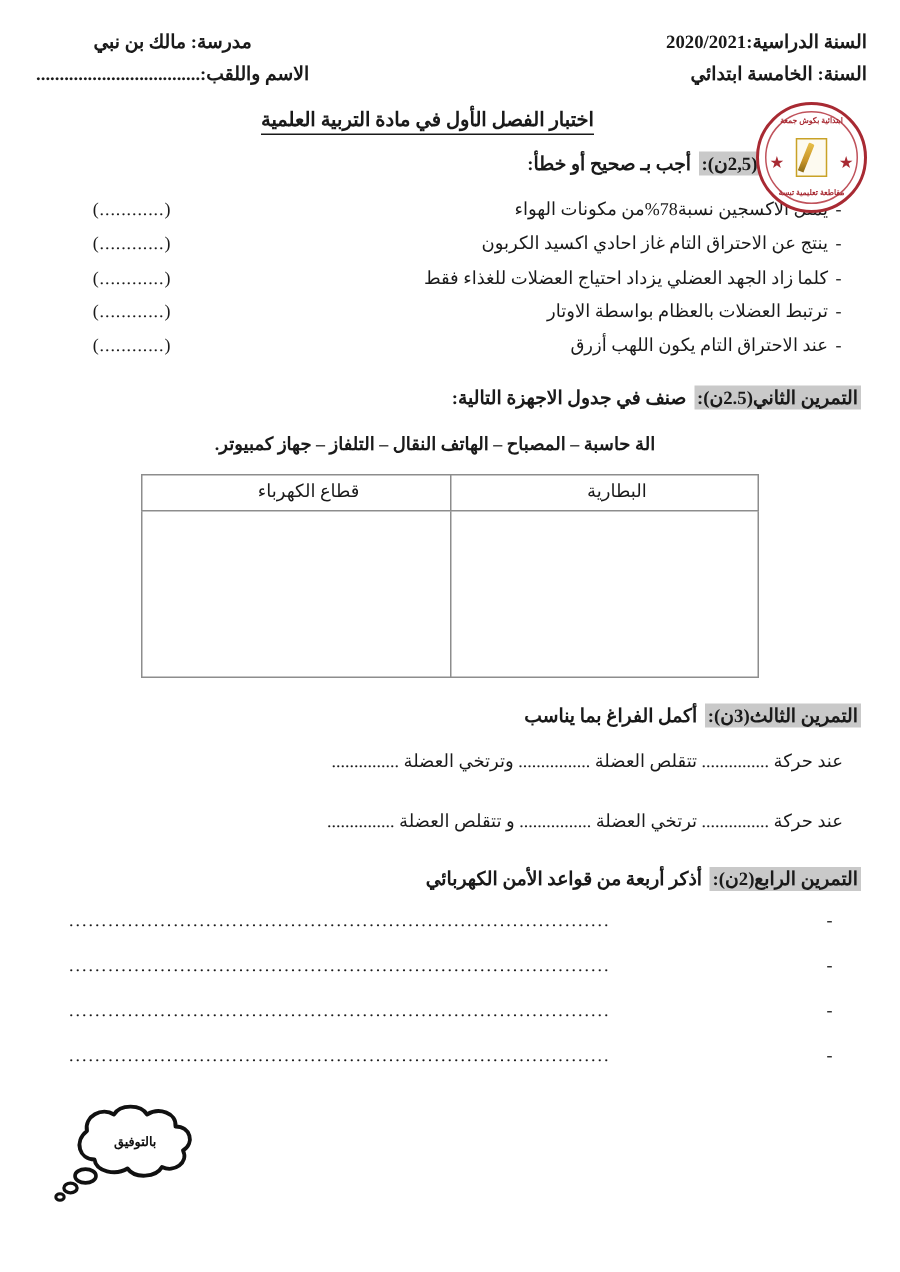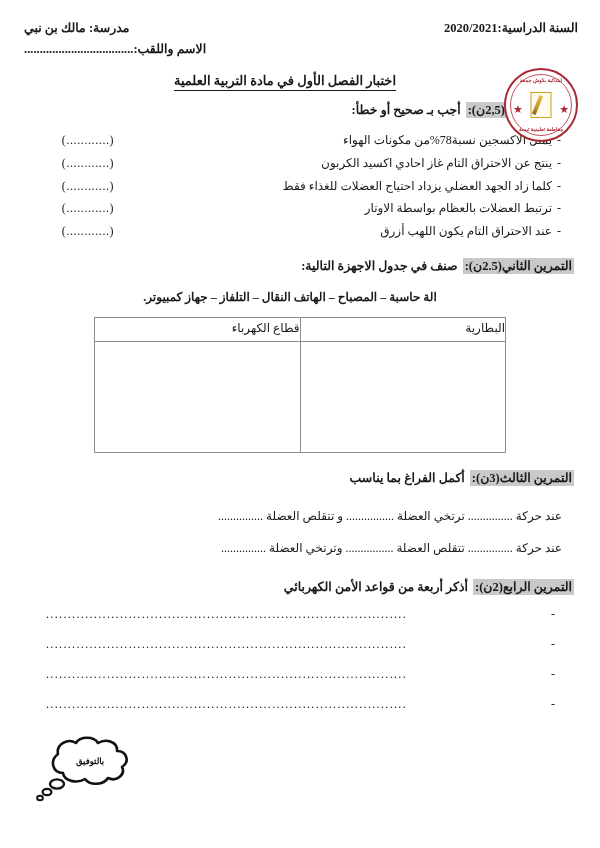--- a/index.html
+++ b/index.html
@@ -31,21 +31,21 @@
     align-items: flex-start;
     padding: 18px 22px 0 24px;
     box-sizing: border-box;
   }
   .hdr-right, .hdr-left {
     font-weight: bold;
     font-size: 12.5px;
     line-height: 1.65;
     white-space: nowrap;
   }
-  .hdr-right { text-align: left; }
+  .hdr-right { text-align: center; }
   .hdr-left  { text-align: right; }
   .dots-inline {
     letter-spacing: 1px;
     font-weight: bold;
   }
 
   
   .seal-wrap {
     position: absolute;
     top: 68px;
@@ -195,21 +195,21 @@
     border-collapse: collapse;
     table-layout: fixed;
   }
   table.classify th,
   table.classify td {
     border: 1px solid #8d8d8d;
   }
   table.classify th {
     font-size: 12px;
     font-weight: normal;
-    text-align: right;
+    text-align: center;
     height: 19px;
     padding: 1px 0 3px 17px;
   }
   table.classify td {
     height: 108px;
   }
 
   
   .blank-line {
     margin: 0 38px;
@@ -275,20 +275,21 @@
 
   <div class="header">
     <div class="hdr-right">
       <div>مدرسة: مالك بن نبي</div>
       <div>
         <span>الاسم واللقب:</span><span class="dots-inline">...................................</span>
       </div>
     </div>
     <div class="hdr-left">
       <div>السنة الدراسية:2020/2021</div>
+      <div>السنة: الخامسة ابتدائي</div>
     </div>
   </div>
 
   <div class="seal-wrap">
     <div class="seal">
       <div class="ring2"></div>
       <div class="arc-top">ابتدائية بكوش جمعة</div>
       <div class="arc-bottom">مقاطعة تعليمية تبسة</div>
       <div class="star s-l">★</div>
       <div class="star s-r">★</div>
@@ -354,35 +355,35 @@
           <td></td>
         </tr>
       </tbody>
     </table>
   </div>
 
   <div class="ex-head" style="margin-top:16px">
     <span class="ex-tag">التمرين الثالث(3ن):</span><span class="ex-prompt">أكمل الفراغ بما يناسب</span>
   </div>
 
+  <div class="blank-line first">
+    <span>عند حركة</span>
+    <span class="d">...............</span>
+    <span>تتقلص العضلة</span>
+    <span class="d">................</span>
+    <span>وترتخي العضلة</span>
+    <span class="d">...............</span>
+  </div>
+
   <div class="blank-line second">
     <span>عند حركة</span>
     <span class="d">...............</span>
     <span>ترتخي العضلة</span>
     <span class="d">................</span>
     <span>و تتقلص العضلة</span>
-    <span class="d">...............</span>
-  </div>
-
-  <div class="blank-line first">
-    <span>عند حركة</span>
-    <span class="d">...............</span>
-    <span>تتقلص العضلة</span>
-    <span class="d">................</span>
-    <span>وترتخي العضلة</span>
     <span class="d">...............</span>
   </div>
 
   <div class="ex-head" style="margin-top:20px">
     <span class="ex-tag">التمرين الرابع(2ن):</span><span class="ex-prompt">أذكر أربعة من قواعد الأمن الكهربائي</span>
   </div>
 
   <div class="ans-list">
     <div class="ans-row">
       <span class="dash">-</span>

